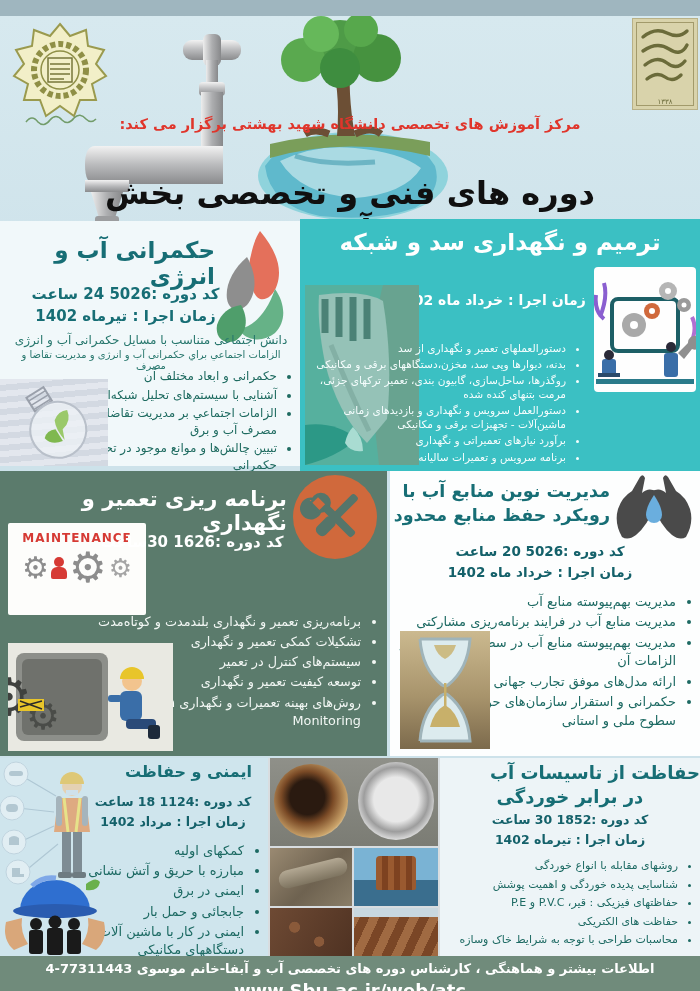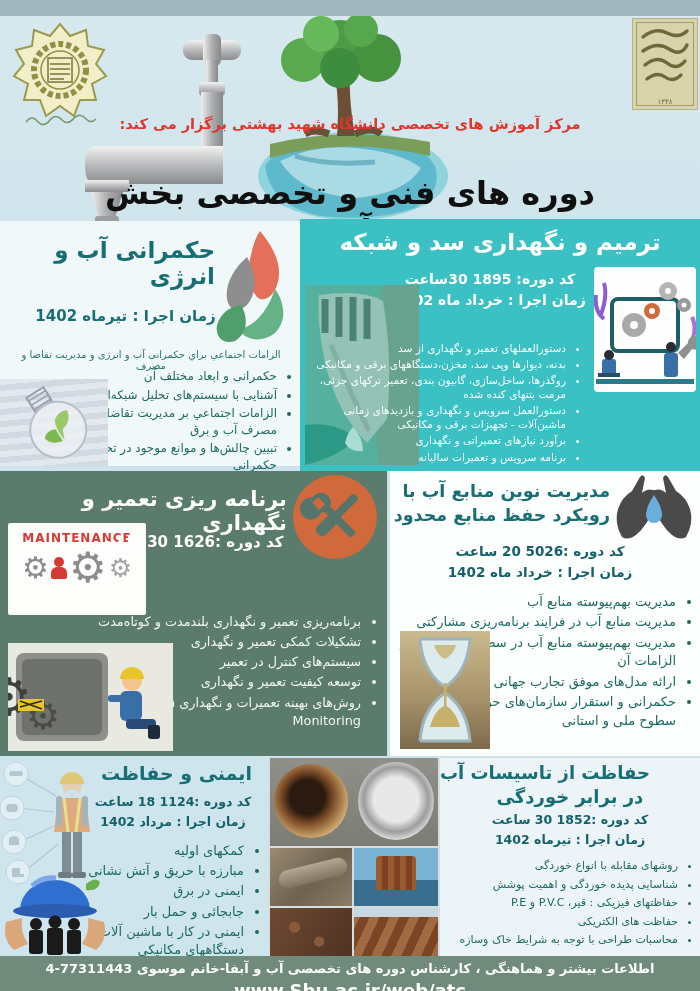--- a/index.html
+++ b/index.html
@@ -67,21 +67,21 @@
   .hands-icon{right:4px;top:2px;width:84px;height:74px;}
   .card-d .t1{right:90px;top:10px;font-size:17.5px;}
   .card-d .t2{right:90px;top:34px;font-size:17.5px;}
   .card-d .code{right:55px;top:72px;width:210px;text-align:center;font-size:13.5px;font-weight:bold;color:#14616a;}
   .card-d .time{right:55px;top:93px;width:210px;text-align:center;font-size:13.5px;font-weight:bold;color:#14616a;}
   .card-d ul.bullets{right:8px;top:122px;width:292px;font-size:13px;color:#1d6a63;line-height:1.42;}
   .hourglass-img{left:10px;top:160px;width:90px;height:118px;
     background:linear-gradient(180deg,#cbb98f 0%,#a8946c 55%,#7c6a4c 100%);}
   
   .card-e{left:0;top:742px;width:268px;height:198px;background:#cfe5ed;}
-  .card-e .c-title{right:16px;top:4px;font-size:19px;}
+  .card-e .c-title{right:16px;top:4px;font-size:16px;}
   .card-e .code{right:10px;top:36px;width:170px;text-align:center;font-size:12.5px;font-weight:bold;color:#14616a;}
   .card-e .time{right:10px;top:56px;width:170px;text-align:center;font-size:12.5px;font-weight:bold;color:#14616a;padding-left:11px;}
   .card-e ul.bullets{right:8px;top:84px;width:205px;font-size:13px;color:#1d6a63;line-height:1.4;}
   .ppe-graphic{left:0;top:2px;width:118px;height:132px;opacity:.6;}
   .helmet-img{left:2px;top:112px;width:106px;height:86px;}
   .collage{left:268px;top:742px;width:172px;height:198px;background:#d8dde0;}
   .collage .row1{position:absolute;left:2px;top:0;width:168px;height:88px;background:linear-gradient(180deg,#8f9089,#7b7c74);}
   .pipe-dirty{position:absolute;left:4px;top:6px;width:74px;height:74px;border-radius:50%;
     background:radial-gradient(circle at 45% 45%,#2a1a10 0 30%,#7a4a26 45%,#caa36a 70%,#e4d8b4 78%,#bba87e 100%);}
   .pipe-clean{position:absolute;left:88px;top:4px;width:76px;height:78px;border-radius:50%;
@@ -95,21 +95,21 @@
   .cell-tank::after{content:"";position:absolute;left:22px;top:8px;width:40px;height:34px;border-radius:4px 4px 2px 2px;
     background:repeating-linear-gradient(90deg,#9a5a30 0 6px,#7e4220 6px 12px);}
   .cell-rivet{left:2px;top:150px;width:82px;height:48px;
     background:radial-gradient(circle at 30% 40%,#8a5a3a 0 8%,transparent 9%),
                radial-gradient(circle at 60% 70%,#8a5a3a 0 8%,transparent 9%),
                linear-gradient(120deg,#6e4a34,#4f3222);}
   .cell-pipes{left:86px;top:150px;width:84px;height:48px;
     background:linear-gradient(180deg,#c8d8e0 0 18%,transparent 18%),
                repeating-linear-gradient(115deg,#a06a42 0 9px,#7a4626 9px 18px);}
   .card-f{left:440px;top:742px;width:260px;height:198px;background:#edf4f7;}
-  .card-f .t1{left:0;right:0;top:4px;text-align:left;font-size:18px;}
+  .card-f .t1{left:0;right:0;top:4px;text-align:right;font-size:18px;}
   .card-f .t2{left:0;right:0;top:28px;text-align:center;font-size:18px;}
   .card-f .code{right:25px;top:54px;width:210px;text-align:center;font-size:12.5px;font-weight:bold;color:#14616a;}
   .card-f .time{right:25px;top:74px;width:210px;text-align:center;font-size:12.5px;font-weight:bold;color:#14616a;}
   .card-f ul.bullets{right:6px;top:100px;width:248px;font-size:11px;color:#1d6a63;line-height:1.5;}
   
   .footer{left:0;top:940px;width:700px;height:51px;background:#708b7b;}
   .footer .contact{position:absolute;left:0;right:0;top:5px;text-align:center;color:#fff;
     font-weight:bold;font-size:13px;}
   .footer .url{position:absolute;left:0;right:0;top:24px;text-align:center;color:#fff;
     font-weight:bold;font-size:18px;direction:ltr;}
@@ -181,21 +181,23 @@
   <div class="abs main-title">دوره های  فنی و تخصصی  بخش آب</div>
 
   <div class="card card-a">
     <div class="c-title">حکمرانی آب و انرژی</div>
     <svg class="abs flame-icon" viewBox="0 0 86 118">
       <path d="M47,4 C62,22 70,40 64,58 C60,70 50,76 44,70 C36,60 34,42 38,28 C40,18 43,10 47,4" fill="#e4705b"></path>
       <path d="M34,30 C44,48 44,66 34,78 C26,86 16,84 14,72 C12,58 20,42 34,30" fill="#8e8e8e"></path>
       <path d="M62,62 C72,76 74,94 62,106 C50,116 32,114 26,102 C40,100 54,86 62,62" fill="#66b287"></path>
       <path d="M28,78 C36,92 34,106 22,114 C10,118 2,110 4,98 C8,86 16,80 28,78" fill="#4f9e6b"></path>
     </svg>
+    <div class="c-line code">کد دوره :5026    24 ساعت</div>
     <div class="c-line time">زمان اجرا : تیرماه 1402</div>
+    <div class="abs desc1">دانش اجتماعی متناسب با مسایل حکمرانی آب و انرژی</div>
     <div class="abs desc2">الزامات اجتماعي براي حکمرانی آب و انرژی و مدیریت تقاضا و مصرف</div>
     <ul class="bullets">
         <li>حکمرانی و ابعاد مختلف آن</li>
         <li>آشنایی با سیستم‌های تحلیل شبکه‌ای</li>
         <li>الزامات اجتماعي بر مدیریت تقاضا و مصرف آب و برق</li>
         <li>تبیین چالش‌ها و موانع موجود در تحقق حکمرانی</li>
       </ul>
     <div class="abs bulb-img">
       <svg width="108" height="87" viewBox="0 0 108 87">
         <g transform="rotate(-32 54 44)">
@@ -204,21 +206,20 @@
           <circle cx="54" cy="52" r="28" fill="#eef2f6" fill-opacity=".75" stroke="#b9c0ca" stroke-width="2"></circle>
           <path d="M54,64 q-2,-14 2,-22 q8,-6 16,-2 q-2,12 -14,14 Z" fill="#9ac96a"></path>
           <path d="M52,64 q-12,-2 -14,-12 q6,-6 14,-2 Z" fill="#7fb84f"></path>
         </g>
       </svg>
     </div>
   </div>
 
   <div class="card card-b">
     <div class="c-title">ترمیم و نگهداری سد و شبکه</div>
-    <div class="c-line code">کد دوره: 1895        30ساعت</div>
     <div class="c-line time">زمان اجرا : خرداد ماه 1402</div>
     <div class="abs illu-box">
       <svg width="102" height="125" viewBox="0 0 102 125">
         <rect x="18" y="32" width="66" height="52" rx="6" fill="none" stroke="#1d5f66" stroke-width="4"></rect>
         <circle cx="40" cy="58" r="12" fill="#a9a9a9"></circle>
           <circle cx="40" cy="58" r="4" fill="#fff"></circle>
         <circle cx="58" cy="44" r="8" fill="#d0693c"></circle>
           <circle cx="58" cy="44" r="3" fill="#fff"></circle>
         <circle cx="74" cy="24" r="9" fill="#b5b5b5"></circle>
           <circle cx="74" cy="24" r="3" fill="#fff"></circle>

